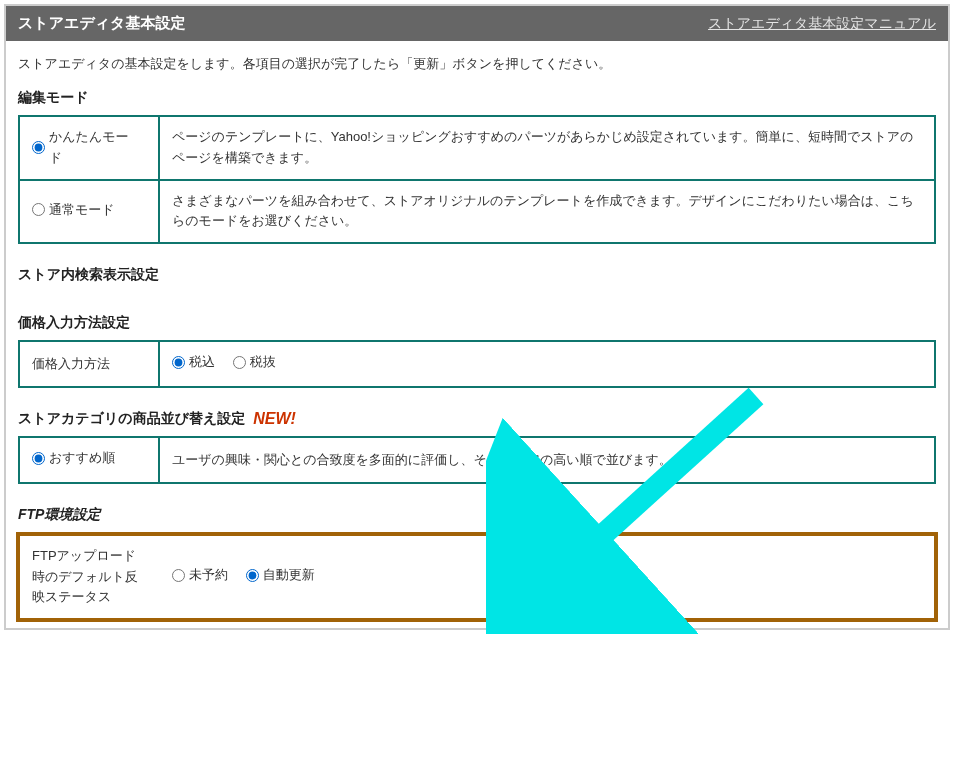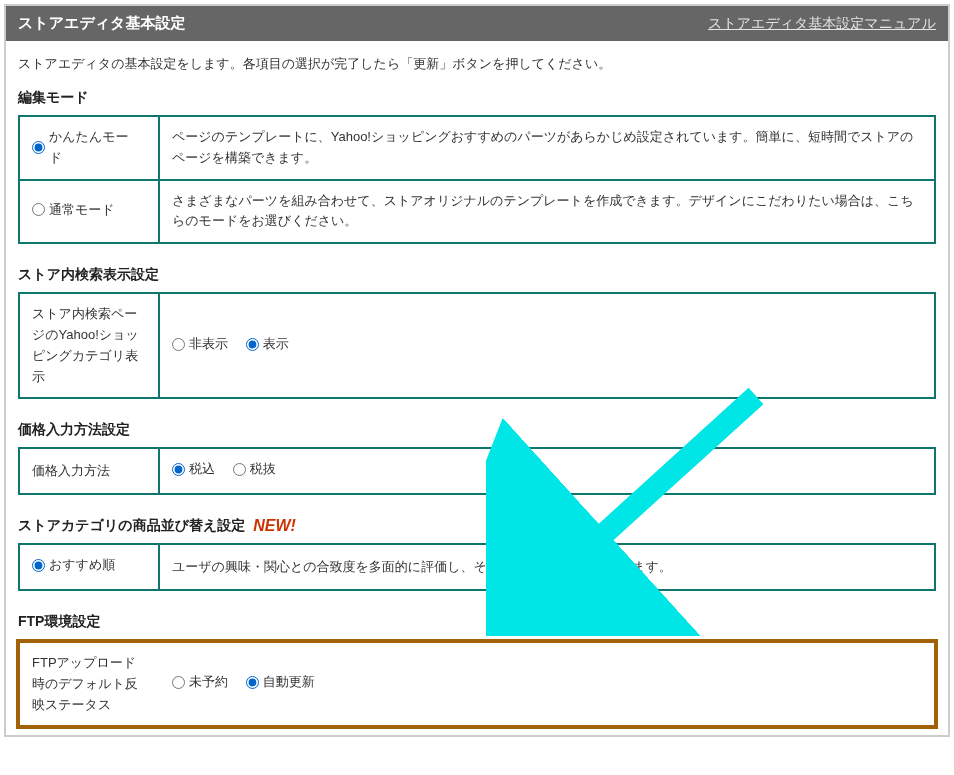--- a/index.html
+++ b/index.html
@@ -117,37 +117,20 @@
           </label>
         </td>
         <td>さまざまなパーツを組み合わせて、ストアオリジナルのテンプレートを作成できます。デザインにこだわりたい場合は、こちらのモードをお選びください。</td>
       </tr>
     </tbody>
       </table>
   </div>
 
   <div class="section">
     <div class="section-title">ストア内検索表示設定</div>
-    <table class="setting">
-      <tbody>
-          <tr>
-        <td class="label-cell">ストア内検索ページのYahoo!ショッピングカテゴリ表示</td>
-        <td>
-          <label class="radio-opt">
-            <input type="radio" name="searchdisp" style="">
-            <span>非表示</span>
-          </label>
-          <label class="radio-opt">
-            <input type="radio" name="searchdisp" checked="" style="">
-            <span>表示</span>
-          </label>
-        </td>
-      </tr>
-    </tbody>
-      </table>
   </div>
 
   <div class="section">
     <div class="section-title">価格入力方法設定</div>
     <table class="setting">
       <tbody>
           <tr>
         <td class="label-cell">価格入力方法</td>
         <td>
           <label class="radio-opt">
@@ -177,21 +160,21 @@
             <input type="radio" name="sort" checked="" style="">
             <span>おすすめ順</span>
           </label>
         </td>
         <td>ユーザの興味・関心との合致度を多面的に評価し、そのスコアの高い順で並びます。</td>
       </tr>
     </tbody>
       </table>
   </div>
 
-  <div class="section" style="padding-bottom:0;">
+  <div class="section" style="padding-bottom:0;font-style:italic;">
     <div class="section-title">FTP環境設定</div>
   </div>
   <div class="highlight-box">
     <table class="setting">
       <tbody>
           <tr>
         <td class="label-cell">FTPアップロード時のデフォルト反映ステータス</td>
         <td>
           <label class="radio-opt">
             <input type="radio" name="ftp" style="">

